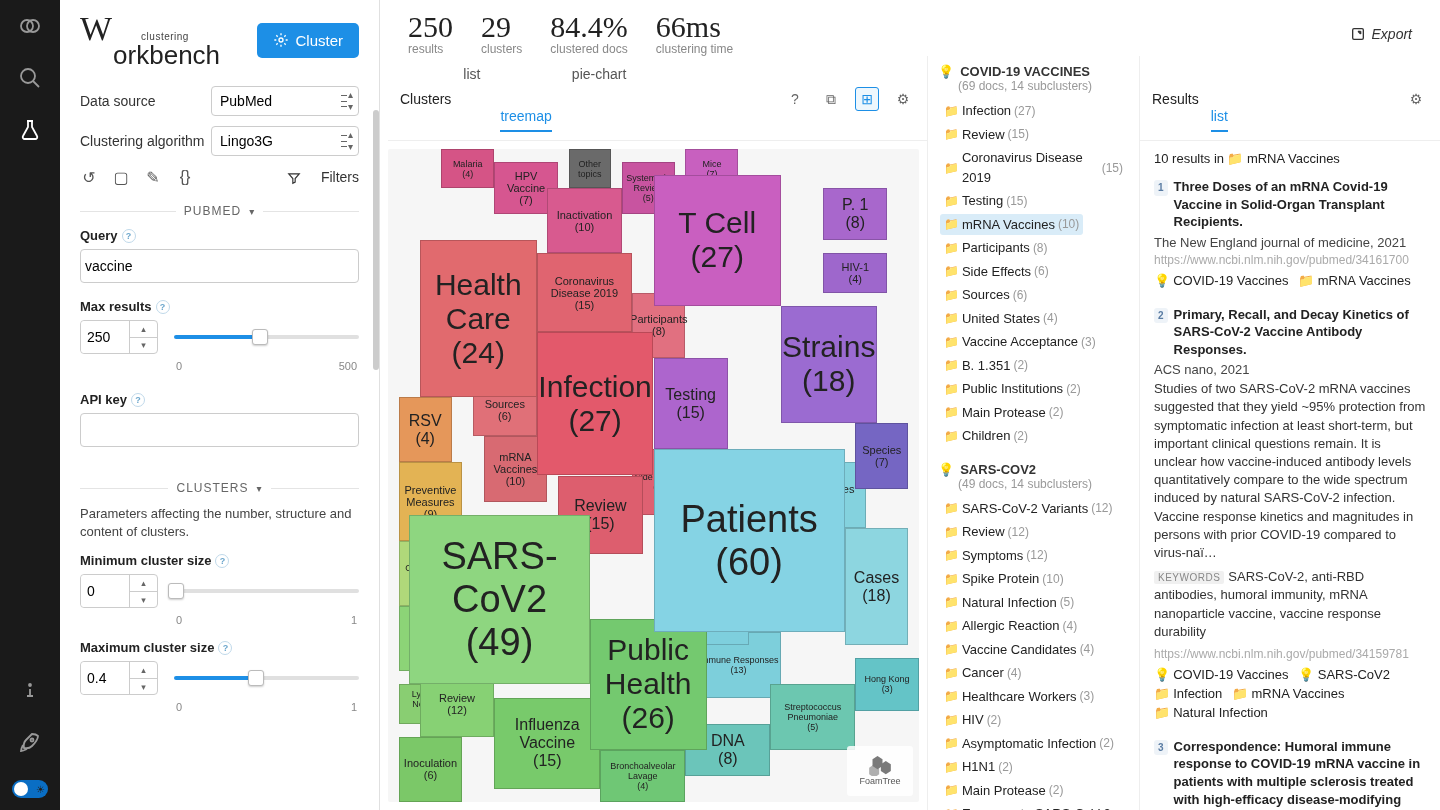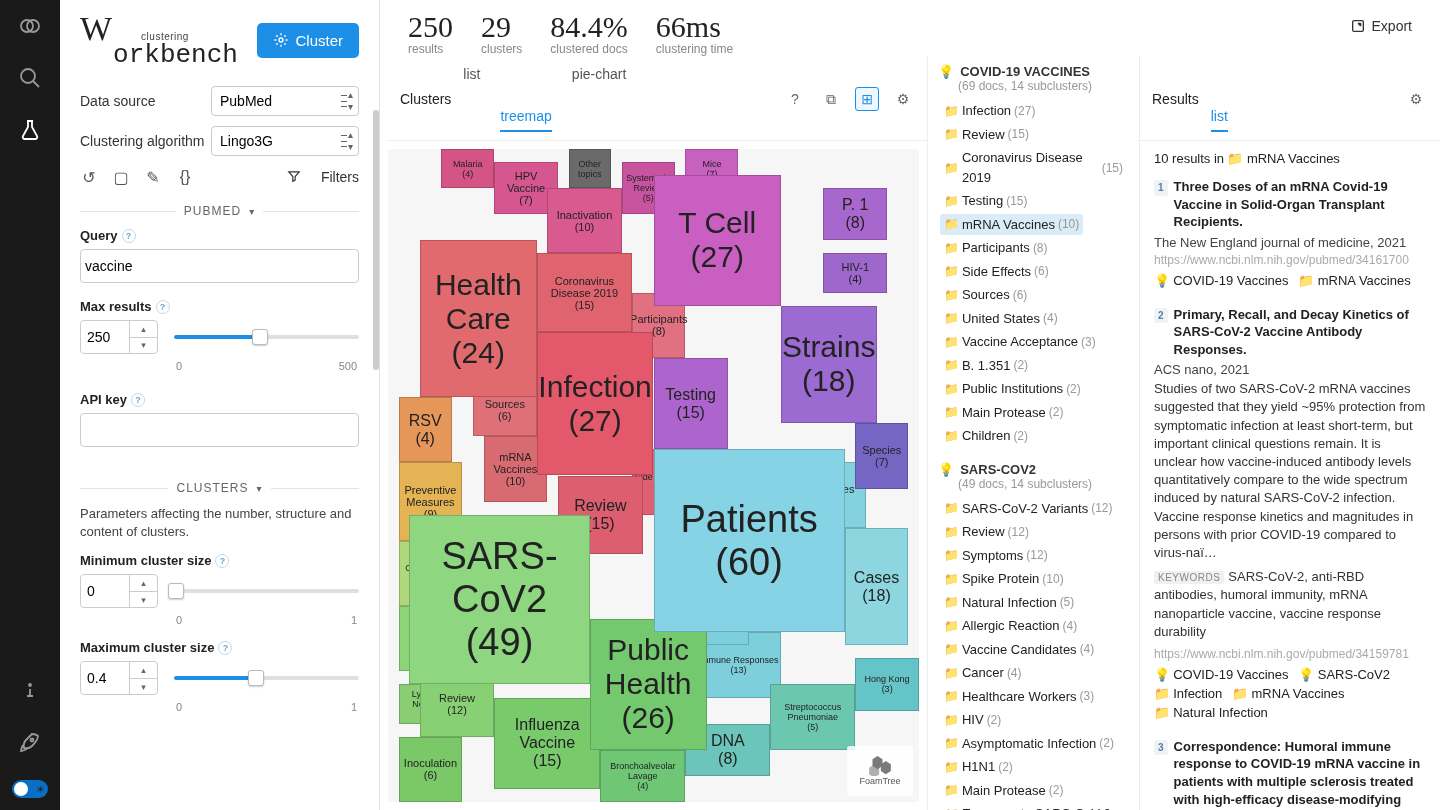--- a/index.html
+++ b/index.html
@@ -12,39 +12,39 @@
 .rail-icon.active { color: #fff; }
 .rail-icon svg { width: 24px; height: 24px; fill: none; stroke: currentColor; stroke-width: 1.8; }
 .toggle-pill { width: 36px; height: 18px; border-radius: 9px; background: #0a6ec4; position: relative; margin-bottom: 12px; cursor: pointer; display: flex; align-items: center;}
 .toggle-pill::after { content: ""; position: absolute; width: 14px; height: 14px; background: #fff; border-radius: 50%; left: 2px; }
 .toggle-pill .sun { position: absolute; right: 3px; font-size: 10px; }
 
 
 .sidebar { width: 320px; border-right: 1px solid #e0e0e0; padding: 12px 20px; overflow-y: auto; position: relative; }
 .sidebar-head { display: flex; align-items: center; justify-content: space-between; margin-bottom: 18px; }
 .brand { display: flex; flex-direction: column; line-height: 1; }
-.brand-main { font-family: Liberation Mono, monospace; font-size: 26px; font-weight: 400; text-align: center; }
+.brand-main { font-family: Liberation Sans, sans-serif; font-size: 26px; font-weight: 400; text-align: center; }
 .brand-sub { font-size: 10px; letter-spacing: 0.5px; color: #444; margin-left: 28px; margin-top: -2px; font-family: sans-serif;}
 .brand-row { display: flex; align-items: baseline; }
 .brand-row .w { font-size: 34px; font-family: Georgia, serif; margin-right: 1px;}
 .cluster-btn { background: #1d8fe6; color: #fff; border: none; border-radius: 5px; padding: 9px 16px; font-size: 15px; display: flex; align-items: center; gap: 6px; cursor: pointer; }
 .cluster-btn svg { width: 16px; height: 16px; fill: none; stroke: #fff; stroke-width: 2; }
 
 .form-row { display: flex; align-items: center; justify-content: space-between; margin-bottom: 10px; font-size: 14px; }
 .form-row label { color: #333; }
 .select { width: 148px; height: 30px; border: 1px solid #ccc; border-radius: 4px; padding: 0 8px; background: #fff; font-size: 14px; appearance: none; position: relative; }
 .select-wrap { position: relative; width: 148px; }
 .select-wrap::after { content: ""; position: absolute; right: 8px; top: 50%; width: 8px; height: 12px; transform: translateY(-50%); background: linear-gradient(#666,#666) center/6px 1px no-repeat, linear-gradient(#666,#666) center top/6px 1px no-repeat, linear-gradient(#666,#666) center bottom/6px 1px no-repeat; pointer-events: none; border-left: 3px solid transparent; border-right: 3px solid transparent;}
 .select-caret { position:absolute; right:6px; top:4px; font-size:10px; color:#666; line-height:10px; pointer-events:none;}
 .select-caret2 { position:absolute; right:6px; bottom:4px; font-size:10px; color:#666; line-height:10px; pointer-events:none;}
 
 .toolbar-row { display: flex; align-items: center; justify-content: space-between; margin: 12px 0 8px; }
 .mini-icons { display: flex; gap: 14px; }
 .mini-icons span { width: 18px; height: 18px; display: flex; align-items: center; justify-content: center; color: #555; cursor: pointer; font-size: 16px;}
-.filters-btn { display: flex; align-items: flex-start; gap: 20px; font-size: 14px; color: #333; cursor: pointer; }
+.filters-btn { display: flex; align-items: flex-end; gap: 20px; font-size: 14px; color: #333; cursor: pointer; }
 
 .section-divider { display: flex; align-items: center; gap: 8px; margin: 18px 0 10px; color: #666; font-size: 12px; letter-spacing: 1px; }
 .section-divider::before, .section-divider::after { content: ""; flex: 1; height: 1px; background: #e4e4e4; }
 .section-divider .caret { font-size: 10px; }
 
 .field-label { font-size: 13px; font-weight: 600; display: flex; align-items: center; gap: 4px; margin-bottom: 6px; }
 .field-label .q { width: 14px; height: 14px; border: 1px solid #c0d9ea; color: #6ba6cc; border-radius: 50%; font-size: 9px; display: inline-flex; align-items: center; justify-content: center; }
 .text-input { width: 100%; height: 34px; border: 1px solid #ccc; border-radius: 4px; padding: 0 4px; font-size: 14px; margin-bottom: 16px; }
 .num-input-wrap { display: flex; align-items: center; gap: 16px; margin-bottom: 4px; }
 .num-input { width: 78px; height: 34px; border: 1px solid #ccc; border-radius: 4px; display: flex; }
@@ -58,21 +58,21 @@
 .slider-labels { display: flex; justify-content: space-between; font-size: 11px; color: #888; margin-top: 6px; padding: 0 2px;}
 .help-text { font-size: 13px; color: #444; margin-bottom: 12px; line-height: 1.4; }
 
 
 .main { flex: 1; display: flex; flex-direction: column; }
 .stats-bar { display: flex; align-items: flex-start; padding: 10px 28px 0; gap: 28px; }
 .stat { display: flex; flex-direction: column; }
 .stat .val { font-size: 30px; font-weight: 300; color: #222; font-family: Georgia, serif;}
 .stat .lbl { font-size: 12px; color: #888; margin-top: -2px;}
 .stats-spacer { flex: 1; }
-.export-btn { display: flex; align-items: center; gap: 6px; font-size: 14px; color: #333; cursor: pointer; margin-top: 8px;}
+.export-btn { display: flex; align-items: center; gap: 6px; font-size: 14px; color: #333; cursor: pointer; margin-top: 16px; font-style: italic;}
 
 .content-row { display: flex; flex: 1; min-height: 0; }
 
 
 .col { display: flex; flex-direction: column; border-right: 1px solid #eee; }
 .col.viz { flex: 1; min-width: 0; padding-left: 8px;}
 .col.clusters { width: 212px; }
 .col.results { width: 300px; border-right: none; }
 .col-head { display: flex; align-items: center; padding: 10px 12px 8px; gap: 12px; font-size: 14px; border-bottom: 1px solid #eee; }
 .col-head .title { font-weight: 400; color: #222; }

